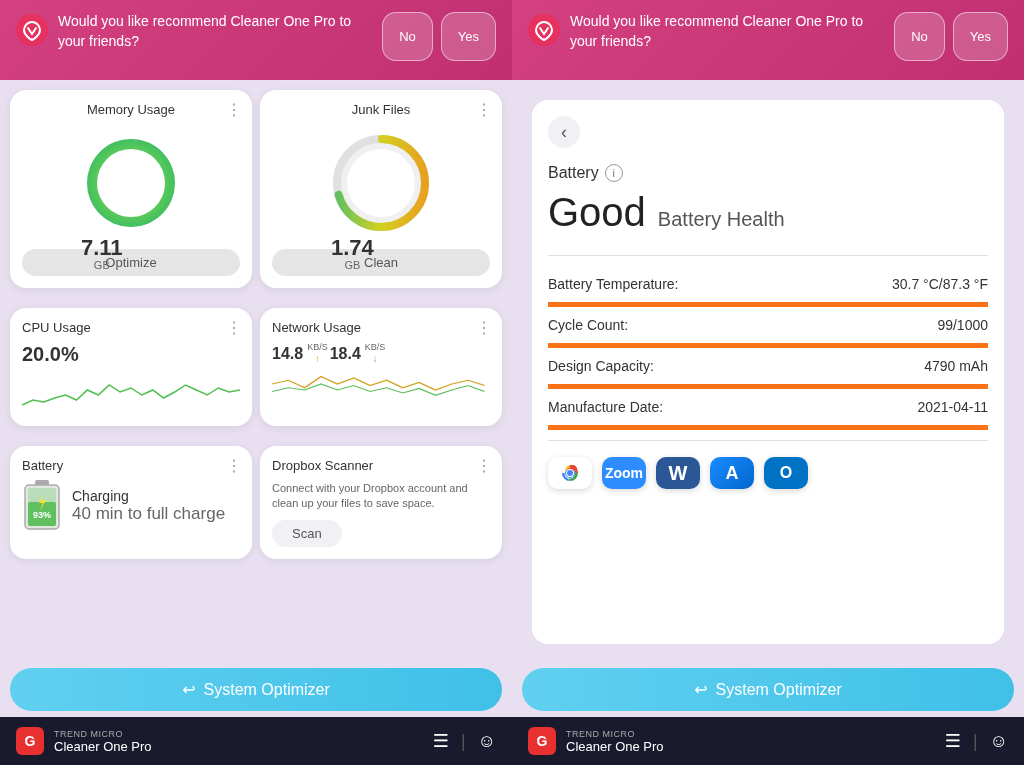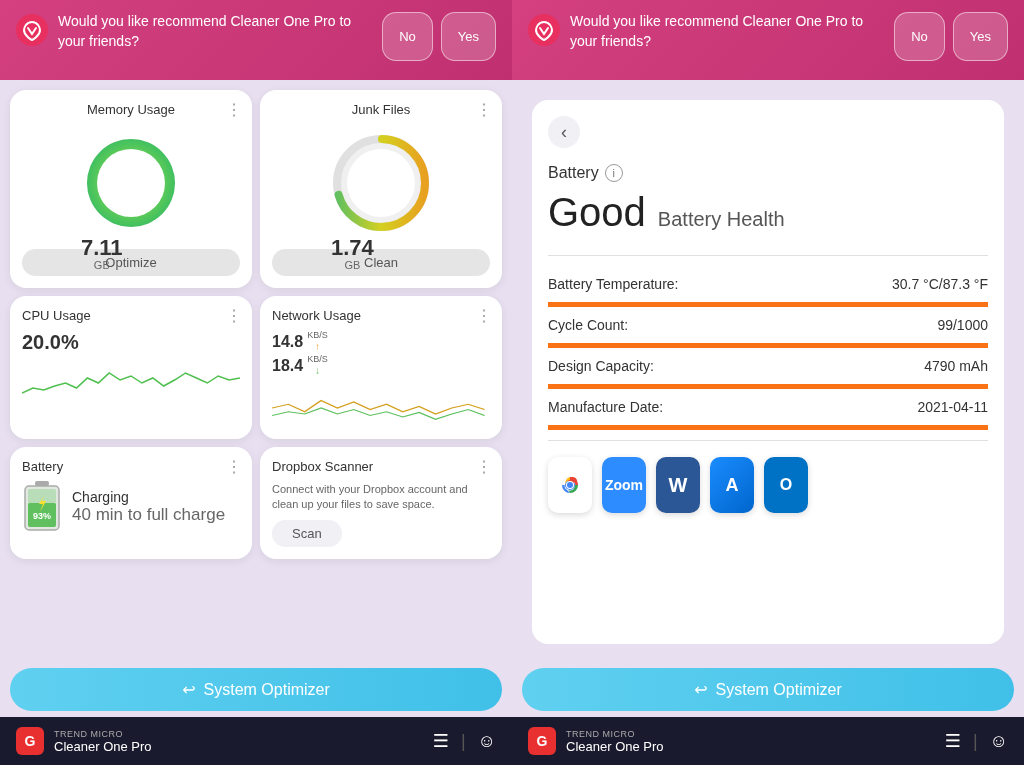--- a/index.html
+++ b/index.html
@@ -80,21 +80,21 @@
       color: rgba(180,150,200,0.5);
       font-size: 13px;
     }
 
     
     .main-content {
       flex: 1;
       padding: 10px;
       display: flex;
       flex-direction: column;
-      gap: 8px;
+      gap: 20px;
       position: relative;
       z-index: 1;
       overflow: hidden;
     }
 
     
     .cards-row {
       display: flex;
       gap: 8px;
     }
@@ -186,23 +186,23 @@
       height: 40px;
     }
 
     
     .network-card {
       min-height: 90px;
     }
 
     .network-speeds {
       display: flex;
-      flex-direction: column;
+      flex-direction: row;
       gap: 2px;
-      margin-bottom: 16px;
+      margin-bottom: 4px;
       text-align: center;
     }
 
     .speed-row {
       display: flex;
       align-items: center;
       gap: 4px;
     }
 
     .speed-value {
@@ -450,21 +450,21 @@
     }
 
     .app-icons-row {
       display: flex;
       gap: 10px;
       align-items: center;
     }
 
     .app-icon {
       width: 44px;
-      height: 56px;
+      height: 32px;
       border-radius: 10px;
       display: flex;
       align-items: center;
       justify-content: center;
       font-size: 22px;
       box-shadow: 0 2px 6px rgba(0,0,0,0.15);
     }
 
     .app-chrome { background: white; }
     .app-zoom { background: #2D8CFF; }

